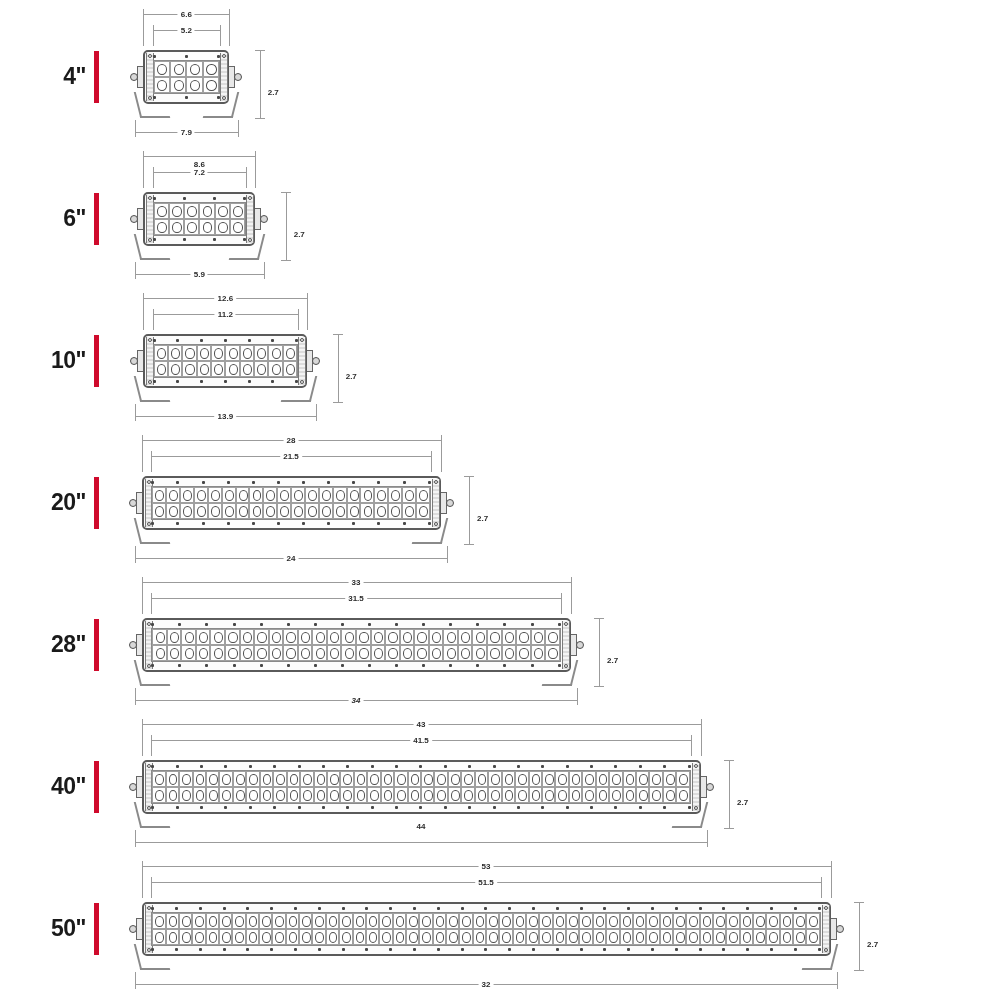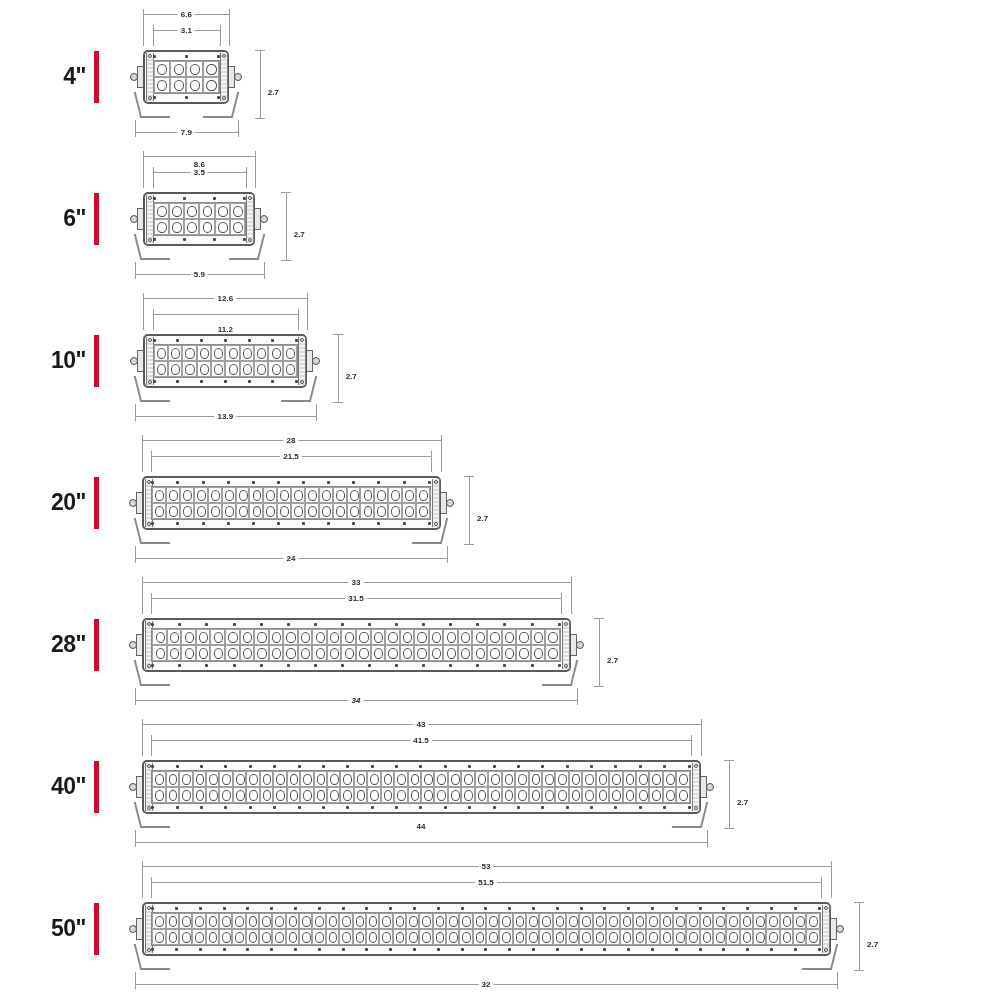--- a/index.html
+++ b/index.html
@@ -37,21 +37,21 @@
       <div class="red-tick" style="left: 94px; top: 47px;"></div>
       <div class="dline" style="left: 143.45px; top: 10px; width: 85.8px;"></div>
       <div class="vseg" style="left: 143.45px; top: 5px; height: 10px;"></div>
       <div class="vseg" style="left: 229.25px; top: 5px; height: 10px;"></div>
       <div class="dlabel" style="left: 186.35px; top: 10px;">6.6</div>
       <div class="vseg" style="left: 143.45px; top: 10px; height: 32px;"></div>
       <div class="vseg" style="left: 229.25px; top: 10px; height: 32px;"></div>
       <div class="dline" style="left: 152.55px; top: 26px; width: 67.6px;"></div>
       <div class="vseg" style="left: 152.55px; top: 21px; height: 10px;"></div>
       <div class="vseg" style="left: 220.15px; top: 21px; height: 10px;"></div>
-      <div class="dlabel" style="left: 186.35px; top: 26px;">3.1</div>
+      <div class="dlabel" style="left: 186.35px; top: 26px;">5.2</div>
       <div class="vseg" style="left: 152.55px; top: 26px; height: 16px;"></div>
       <div class="vseg" style="left: 220.15px; top: 26px; height: 16px;"></div>
       <div class="mount" style="left: 137.45px; top: 62px;"></div>
       <div class="mount" style="left: 227.25px; top: 62px;"></div>
       <div class="knob" style="left: 130.45px; top: 69px;"></div>
       <div class="knob" style="left: 234.25px; top: 69px;"></div>
       <div class="foot l" style="left: 137px; top: 88px;"></div>
       <div class="foot r" style="left: 205.7px; top: 88px;"></div>
       <div class="housing" style="left: 143.45px; top: 46px; width: 85.8px; height: 54px;"></div>
       <div class="endcap" style="left: 146.45px; top: 49px; width: 6px; height: 48px;"></div>
@@ -92,21 +92,21 @@
       <div class="red-tick" style="left: 94px; top: 47px;"></div>
       <div class="dline" style="left: 143.45px; top: 10px; width: 111.8px;"></div>
       <div class="vseg" style="left: 143.45px; top: 5px; height: 10px;"></div>
       <div class="vseg" style="left: 255.25px; top: 5px; height: 10px;"></div>
       <div class="dlabel" style="left: 199.35px; top: 18px;">8.6</div>
       <div class="vseg" style="left: 143.45px; top: 10px; height: 32px;"></div>
       <div class="vseg" style="left: 255.25px; top: 10px; height: 32px;"></div>
       <div class="dline" style="left: 152.55px; top: 26px; width: 93.6px;"></div>
       <div class="vseg" style="left: 152.55px; top: 21px; height: 10px;"></div>
       <div class="vseg" style="left: 246.15px; top: 21px; height: 10px;"></div>
-      <div class="dlabel" style="left: 199.35px; top: 26px;">3.5</div>
+      <div class="dlabel" style="left: 199.35px; top: 26px;">7.2</div>
       <div class="vseg" style="left: 152.55px; top: 26px; height: 16px;"></div>
       <div class="vseg" style="left: 246.15px; top: 26px; height: 16px;"></div>
       <div class="mount" style="left: 137.45px; top: 62px;"></div>
       <div class="mount" style="left: 253.25px; top: 62px;"></div>
       <div class="knob" style="left: 130.45px; top: 69px;"></div>
       <div class="knob" style="left: 260.25px; top: 69px;"></div>
       <div class="foot l" style="left: 137px; top: 88px;"></div>
       <div class="foot r" style="left: 231.7px; top: 88px;"></div>
       <div class="housing" style="left: 143.45px; top: 46px; width: 111.8px; height: 54px;"></div>
       <div class="endcap" style="left: 146.45px; top: 49px; width: 6px; height: 48px;"></div>
@@ -153,21 +153,21 @@
       <div class="red-tick" style="left: 94px; top: 47px;"></div>
       <div class="dline" style="left: 143.45px; top: 10px; width: 163.8px;"></div>
       <div class="vseg" style="left: 143.45px; top: 5px; height: 10px;"></div>
       <div class="vseg" style="left: 307.25px; top: 5px; height: 10px;"></div>
       <div class="dlabel" style="left: 225.35px; top: 10px;">12.6</div>
       <div class="vseg" style="left: 143.45px; top: 10px; height: 32px;"></div>
       <div class="vseg" style="left: 307.25px; top: 10px; height: 32px;"></div>
       <div class="dline" style="left: 152.55px; top: 26px; width: 145.6px;"></div>
       <div class="vseg" style="left: 152.55px; top: 21px; height: 10px;"></div>
       <div class="vseg" style="left: 298.15px; top: 21px; height: 10px;"></div>
-      <div class="dlabel" style="left: 225.35px; top: 26px; margin-top: 15px;">11.2</div>
+      <div class="dlabel" style="left: 225.35px; top: 26px;">11.2</div>
       <div class="vseg" style="left: 152.55px; top: 26px; height: 16px;"></div>
       <div class="vseg" style="left: 298.15px; top: 26px; height: 16px;"></div>
       <div class="mount" style="left: 137.45px; top: 62px;"></div>
       <div class="mount" style="left: 305.25px; top: 62px;"></div>
       <div class="knob" style="left: 130.45px; top: 69px;"></div>
       <div class="knob" style="left: 312.25px; top: 69px;"></div>
       <div class="foot l" style="left: 137px; top: 88px;"></div>
       <div class="foot r" style="left: 283.7px; top: 88px;"></div>
       <div class="housing" style="left: 143.45px; top: 46px; width: 163.8px; height: 54px;"></div>
       <div class="endcap" style="left: 146.45px; top: 49px; width: 6px; height: 48px;"></div>

